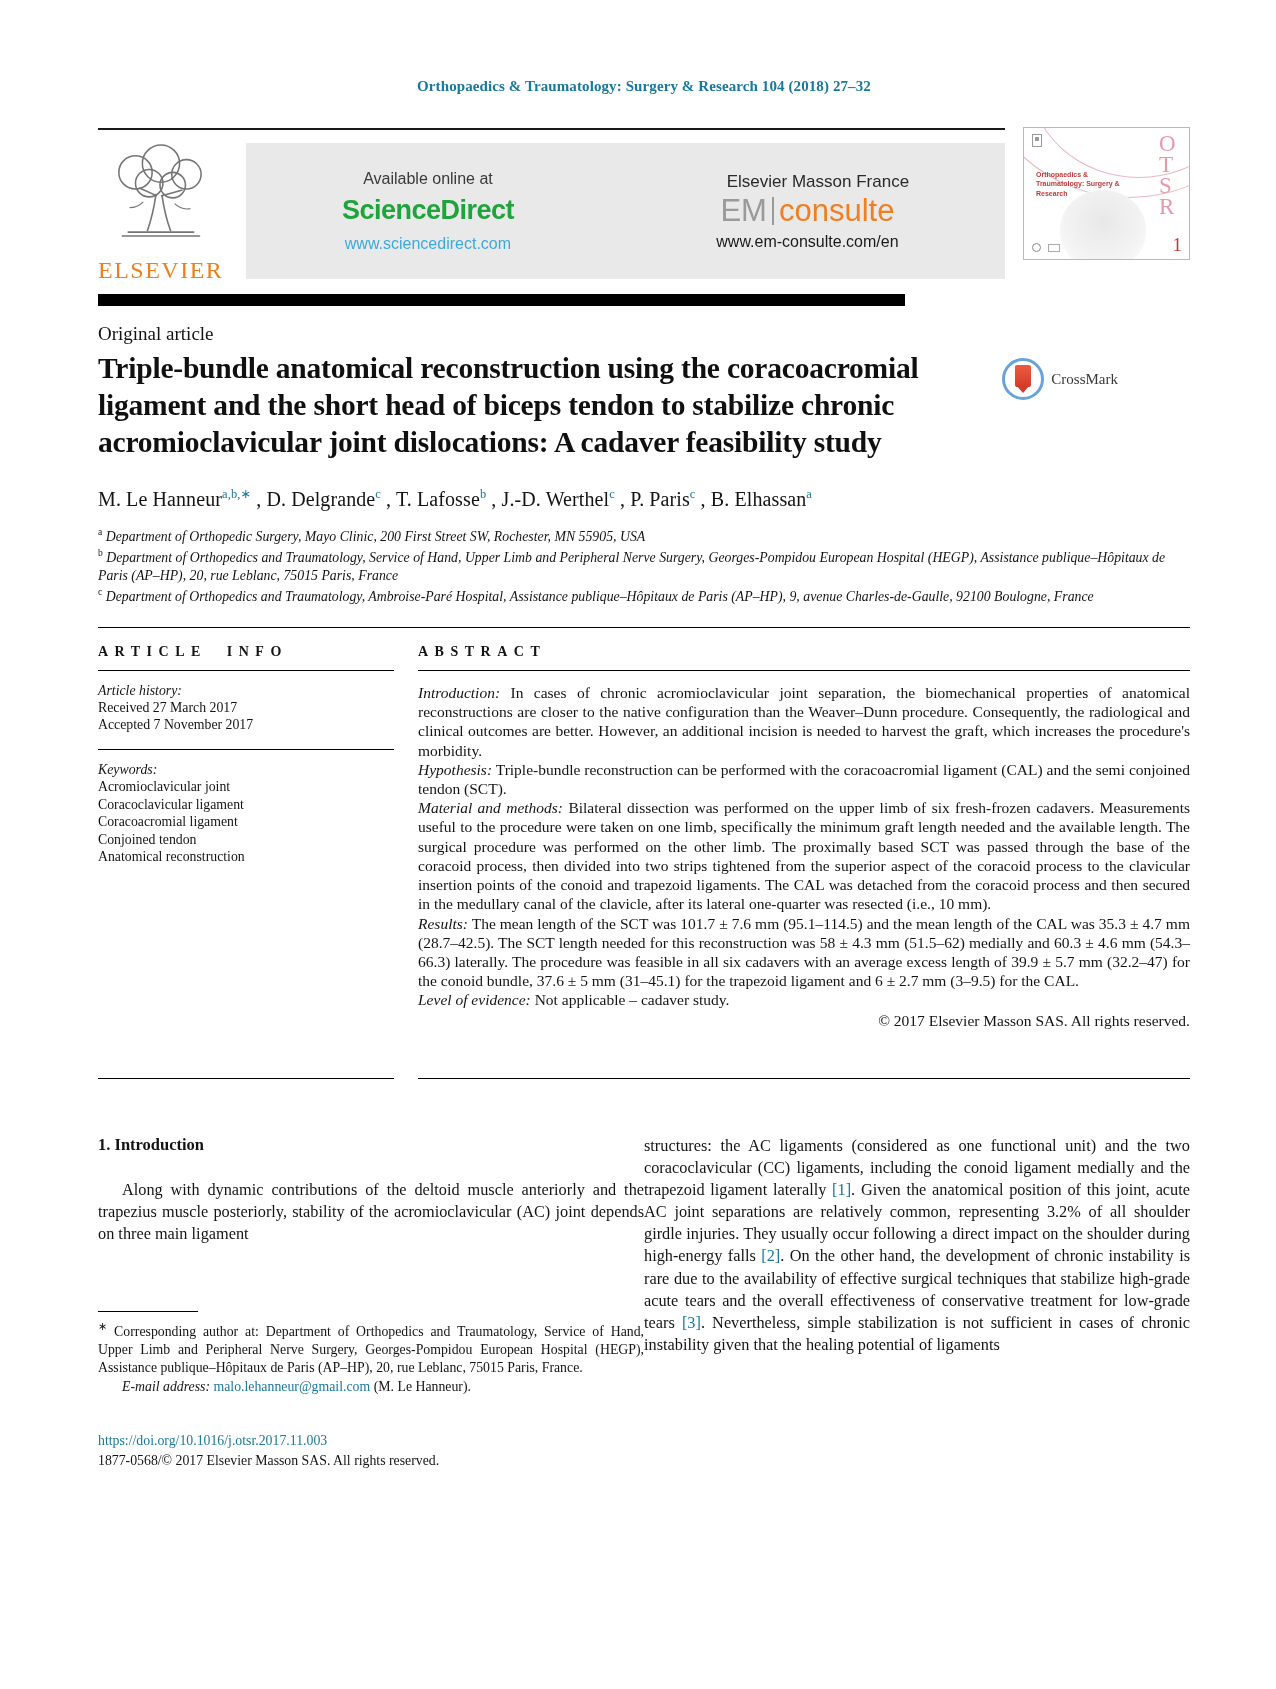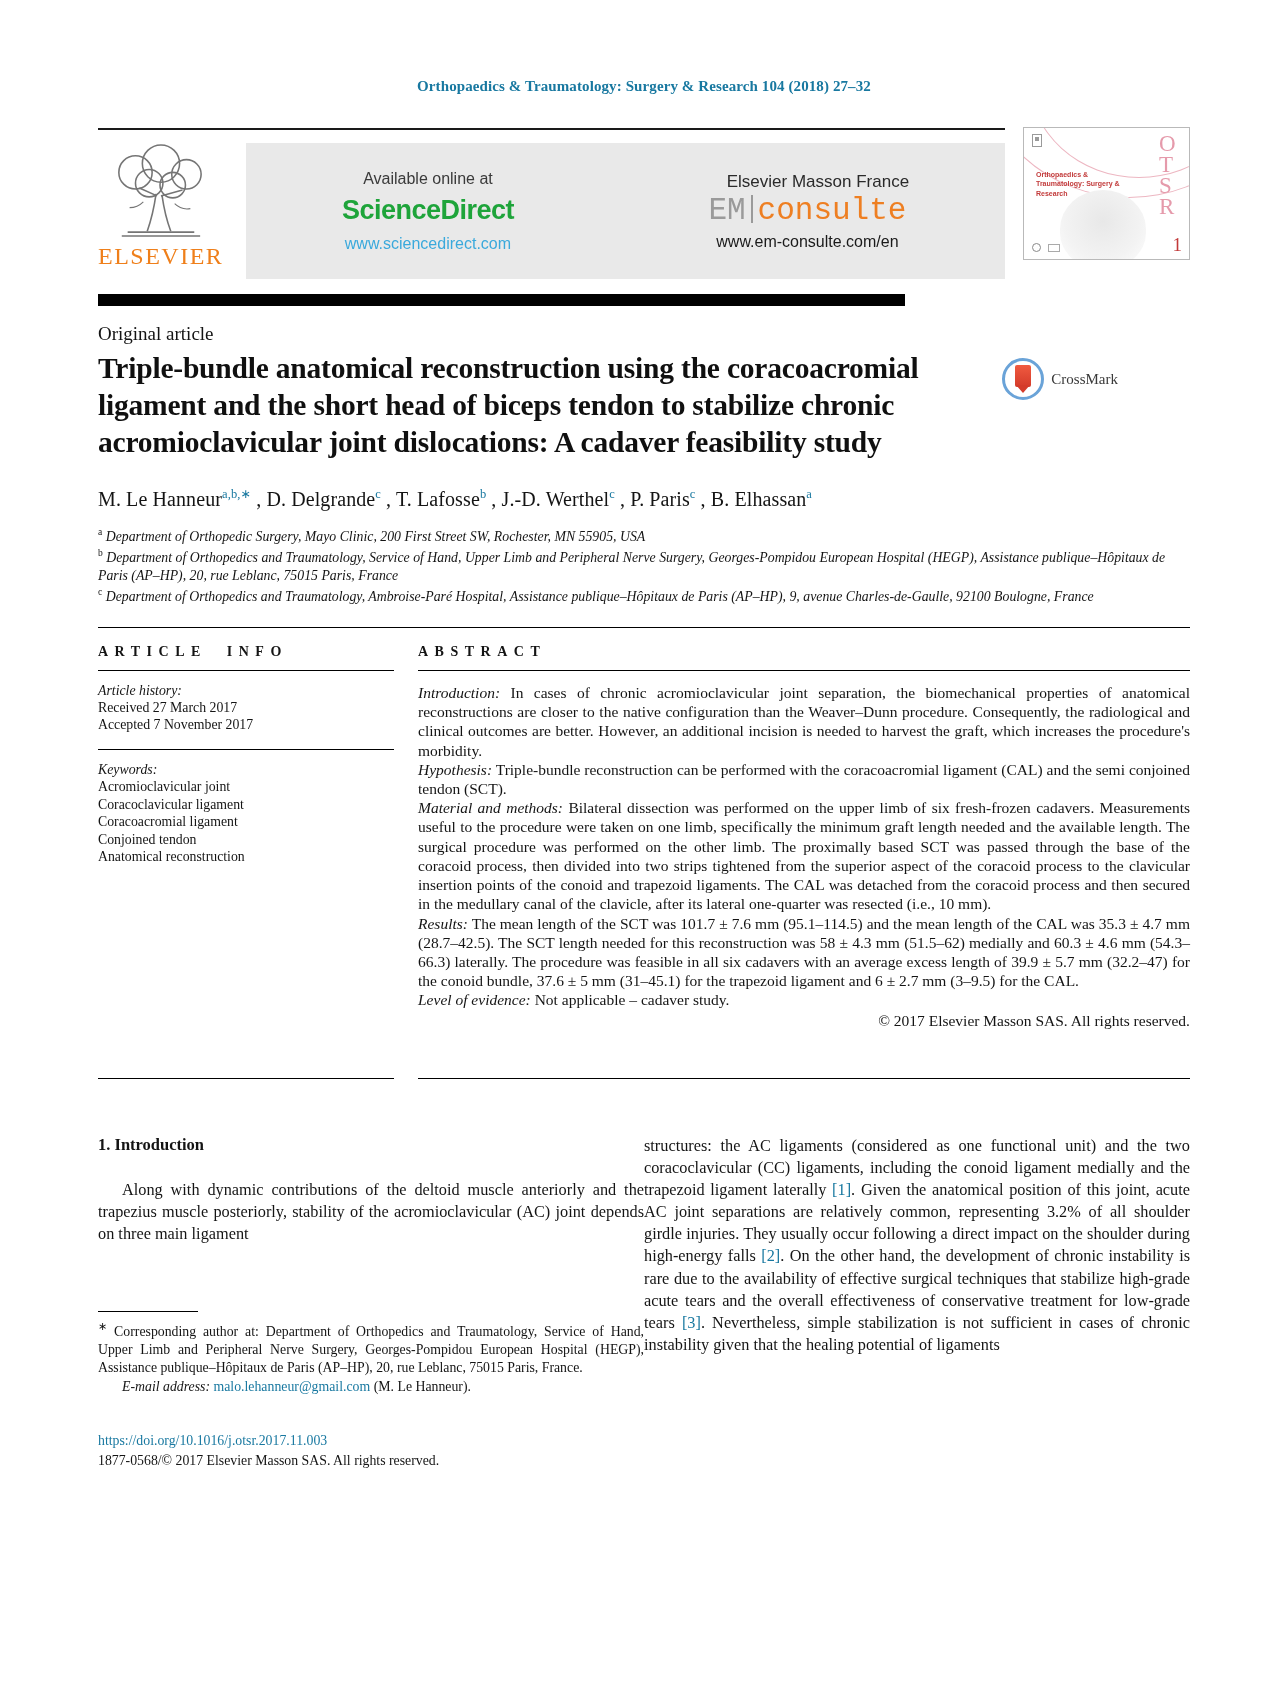--- a/index.html
+++ b/index.html
@@ -20,36 +20,36 @@
   }
 
   
   .header-rule { margin-top:33px; width:907px; border-top:2px solid #1a1a1a; }
   .header-band { margin-top:13px; height:136px; display:flex; align-items:stretch; }
 
   .elsevier-logo { width:138px; position:relative; }
   .elsevier-logo svg { display:block; margin-left:2px; }
   .elsevier-word {
     font-family:"Liberation Serif", serif; font-size:24px; letter-spacing:1.5px;
-    color:var(--elsevier-orange); margin-top:4px;
+    color:var(--elsevier-orange); margin-top:18px;
   }
 
   .header-box {
     flex:1; margin-left:10px; background:#e9e9e9;
     display:flex; justify-content:space-around; align-items:center;
   }
   .hb-left, .hb-right { text-align:center; }
   .avail { font-family:"Liberation Sans", sans-serif; font-size:16px; color:#3a3a3a; }
   .sd {
     font-family:"Liberation Sans", sans-serif; font-weight:700; font-size:27px;
     color:var(--sciencedirect-green); margin-top:7px; letter-spacing:-0.5px;
   }
   .sd-url { font-family:"Liberation Sans", sans-serif; font-size:16px; color:var(--sciencedirect-blue); margin-top:9px; }
   .emf { font-family:"Liberation Sans", sans-serif; font-size:17px; color:#2a2a2a;padding-left:21px; }
-  .emc { margin-top:3px; font-family:Liberation Mono, monospace; font-size:31px; line-height:1; }
+  .emc { margin-top:3px; font-family:Liberation Sans, sans-serif; font-size:31px; line-height:1; }
   .emc .em { color:#9a9a9a; }
   .emc .bar { display:inline-block; width:2px; height:28px; background:#9a9a9a; margin:0 5px; vertical-align:-4px; }
   .emc .consulte { color:var(--consulte-orange); }
   .em-url { font-family:"Liberation Sans", sans-serif; font-size:16px; color:#1a1a1a; margin-top:7px; }
 
   .cover {
     width:167px; height:133px; margin-left:18px; margin-top:-16px;
     border:1px solid #b9b9b9; background:#fff; position:relative; overflow:hidden; flex:none;
   }
   .cover .arc1, .cover .arc2 {

